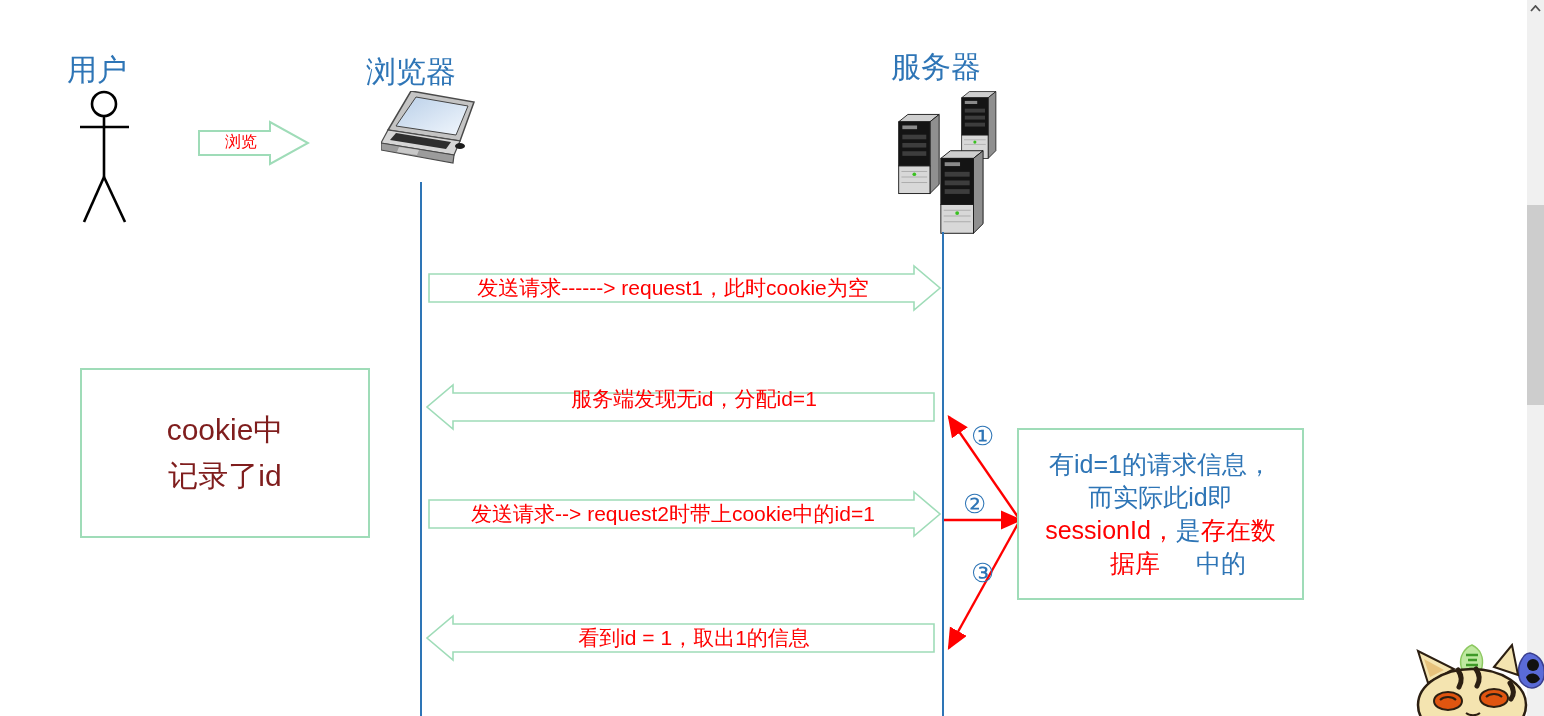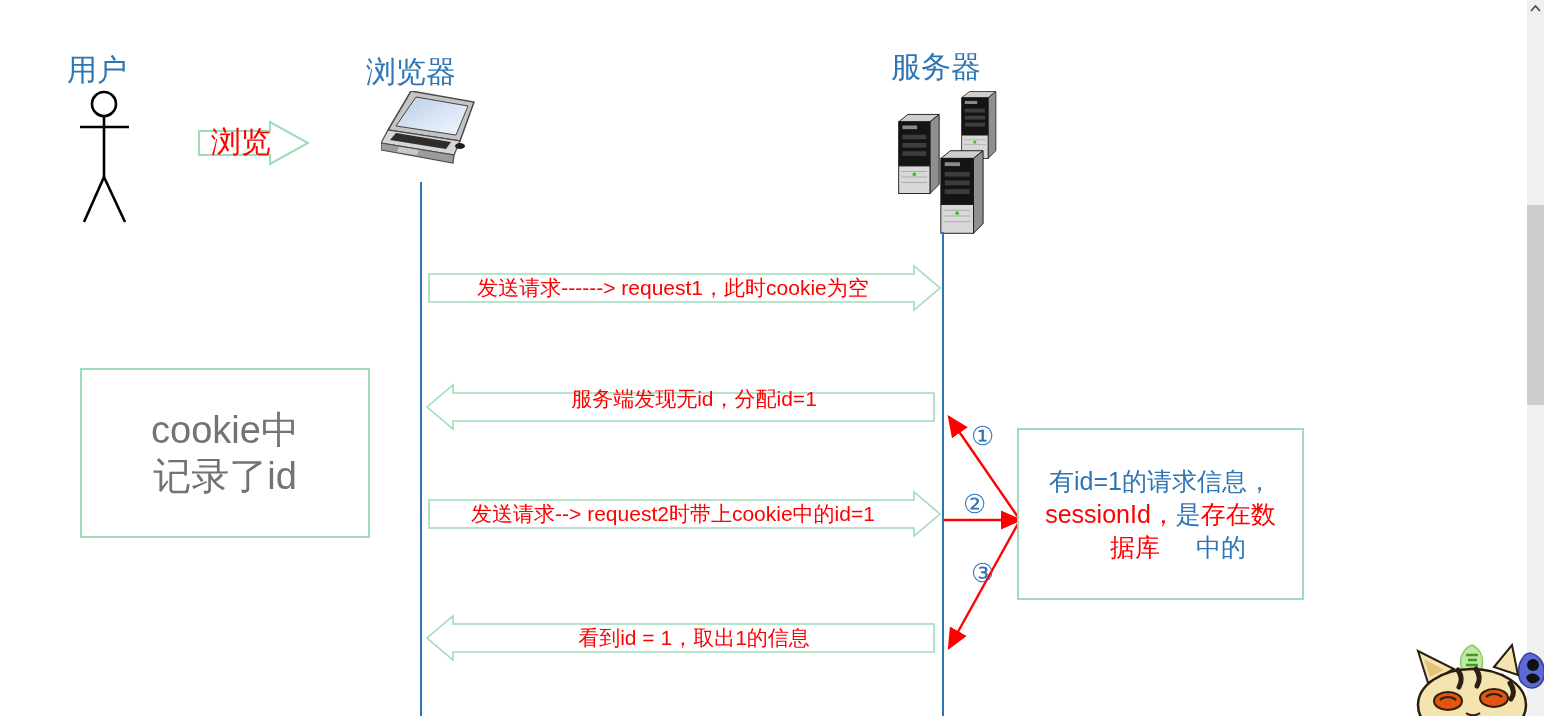--- a/index.html
+++ b/index.html
@@ -13,21 +13,21 @@
   .lifeline{width:2px;background:#2E75B6;}
   .msg-label{
     position:absolute;display:flex;align-items:center;justify-content:center;
     color:#FF0000;font-size:21px;white-space:nowrap;font-family:"Liberation Sans",sans-serif;
   }
   .note-box{
     border:2px solid #9FDCB8;background:#fff;display:flex;flex-direction:column;
     align-items:center;justify-content:center;text-align:center;
   }
   #cookie-box{left:80px;top:368px;width:286px;height:166px;}
-  #cookie-box .line{color:#737373;font-size:38px;line-height:46px;}
+  #cookie-box .line{color:#7f1d1d;font-size:30px;line-height:46px;}
   #session-box{left:1017px;top:428px;width:283px;height:168px;}
   #session-box .segline{font-size:25px;line-height:33px;font-family:"Liberation Sans",sans-serif;white-space:nowrap;}
   .step-marker{color:#2E75B6;font-size:26px;font-family:"Liberation Sans",sans-serif;}
   
   #scrollbar-track{right:0;top:0;width:17px;height:716px;background:#f0f0f0;}
   #scrollbar-up{right:0;top:0;width:17px;height:17px;display:flex;align-items:center;justify-content:center;cursor:pointer;}
   #scrollbar-thumb{right:0;top:205px;width:17px;height:200px;background:#cdcdcd;cursor:pointer;}
   svg{display:block;}
 </style>
 </head>
@@ -41,21 +41,21 @@
     <circle cx="36" cy="14" r="12" fill="none" stroke="#000" stroke-width="2.6"></circle>
     <line x1="36" y1="26" x2="36" y2="87" stroke="#000" stroke-width="2.6"></line>
     <line x1="12" y1="37" x2="61" y2="37" stroke="#000" stroke-width="2.6"></line>
     <line x1="36" y1="87" x2="16" y2="132" stroke="#000" stroke-width="2.6"></line>
     <line x1="36" y1="87" x2="57" y2="132" stroke="#000" stroke-width="2.6"></line>
   </svg>
 
   <svg class="abs" style="left:198px;top:119px;" width="112" height="48" viewBox="0 0 112 48">
     <polygon points="1,12 72,12 72,3 110,24 72,45 72,36 1,36" fill="#fff" stroke="#9FDCB8" stroke-width="2"></polygon>
   </svg>
-  <div class="msg-label" style="left:210px;top:127px;width:62px;height:30px;font-size:30px;font-family:'Liberation Serif',serif;">浏览</div>
+  <div class="msg-label" style="left:210px;top:127px;width:62px;height:30px;font-size:16px;font-family:'Liberation Serif',serif;">浏览</div>
 
   <div class="abs cjk-label" style="left:366px;top:52px;">浏览器</div>
   <svg class="abs" style="left:381px;top:91px;" width="100" height="94" viewBox="0 0 100 94">
     <defs>
       <linearGradient id="scr" x1="0" y1="0" x2="1" y2="1">
         <stop offset="0" stop-color="#b9cfe8"></stop>
           <stop offset="1" stop-color="#f2f7fd"></stop>
       </linearGradient>
     </defs>
     <polygon points="30,0 93,11 79,50 7,39" fill="#c4c4c4" stroke="#4a4a4a" stroke-width="1.5"></polygon>
@@ -148,20 +148,21 @@
     <line x1="84" y1="117" x2="13" y2="14" stroke="#FF0000" stroke-width="2.4" marker-end="url(#ra)"></line>
     <line x1="8" y1="117" x2="84" y2="117" stroke="#FF0000" stroke-width="2.4" marker-end="url(#ra)"></line>
     <line x1="84" y1="117" x2="13" y2="245" stroke="#FF0000" stroke-width="2.4" marker-end="url(#ra)"></line>
   </svg>
   <span class="abs step-marker" style="left:971px;top:421px;">①</span>
   <span class="abs step-marker" style="left:963px;top:489px;">②</span>
   <span class="abs step-marker" style="left:971px;top:558px;">③</span>
 
   <div id="session-box" class="abs note-box">
     <div class="segline"><span style="color: rgb(46, 117, 182); text-align: center;">有id=1的请求信息，</span></div>
+    <div class="segline"><span style="color: rgb(46, 117, 182);">而实际此id即</span></div>
     <div class="segline"><span style="color: rgb(255, 0, 0);">sessionId，</span><span style="color: rgb(46, 117, 182);">是</span><span style="color: rgb(255, 0, 0);">存在数</span></div>
     <div class="segline"><span style="color: rgb(255, 0, 0); margin-left: 35px;">据库</span><span style="color: rgb(46, 117, 182); margin-left: 36px;">中的</span></div>
   </div>
 
   <div id="scrollbar-track" class="abs"></div>
   <div id="scrollbar-up" class="abs">
     <svg width="11" height="7" viewBox="0 0 11 7">
       <polyline points="1,6 5.5,1 10,6" fill="none" stroke="#505050" stroke-width="1.8"></polyline>
     </svg>
   </div>

